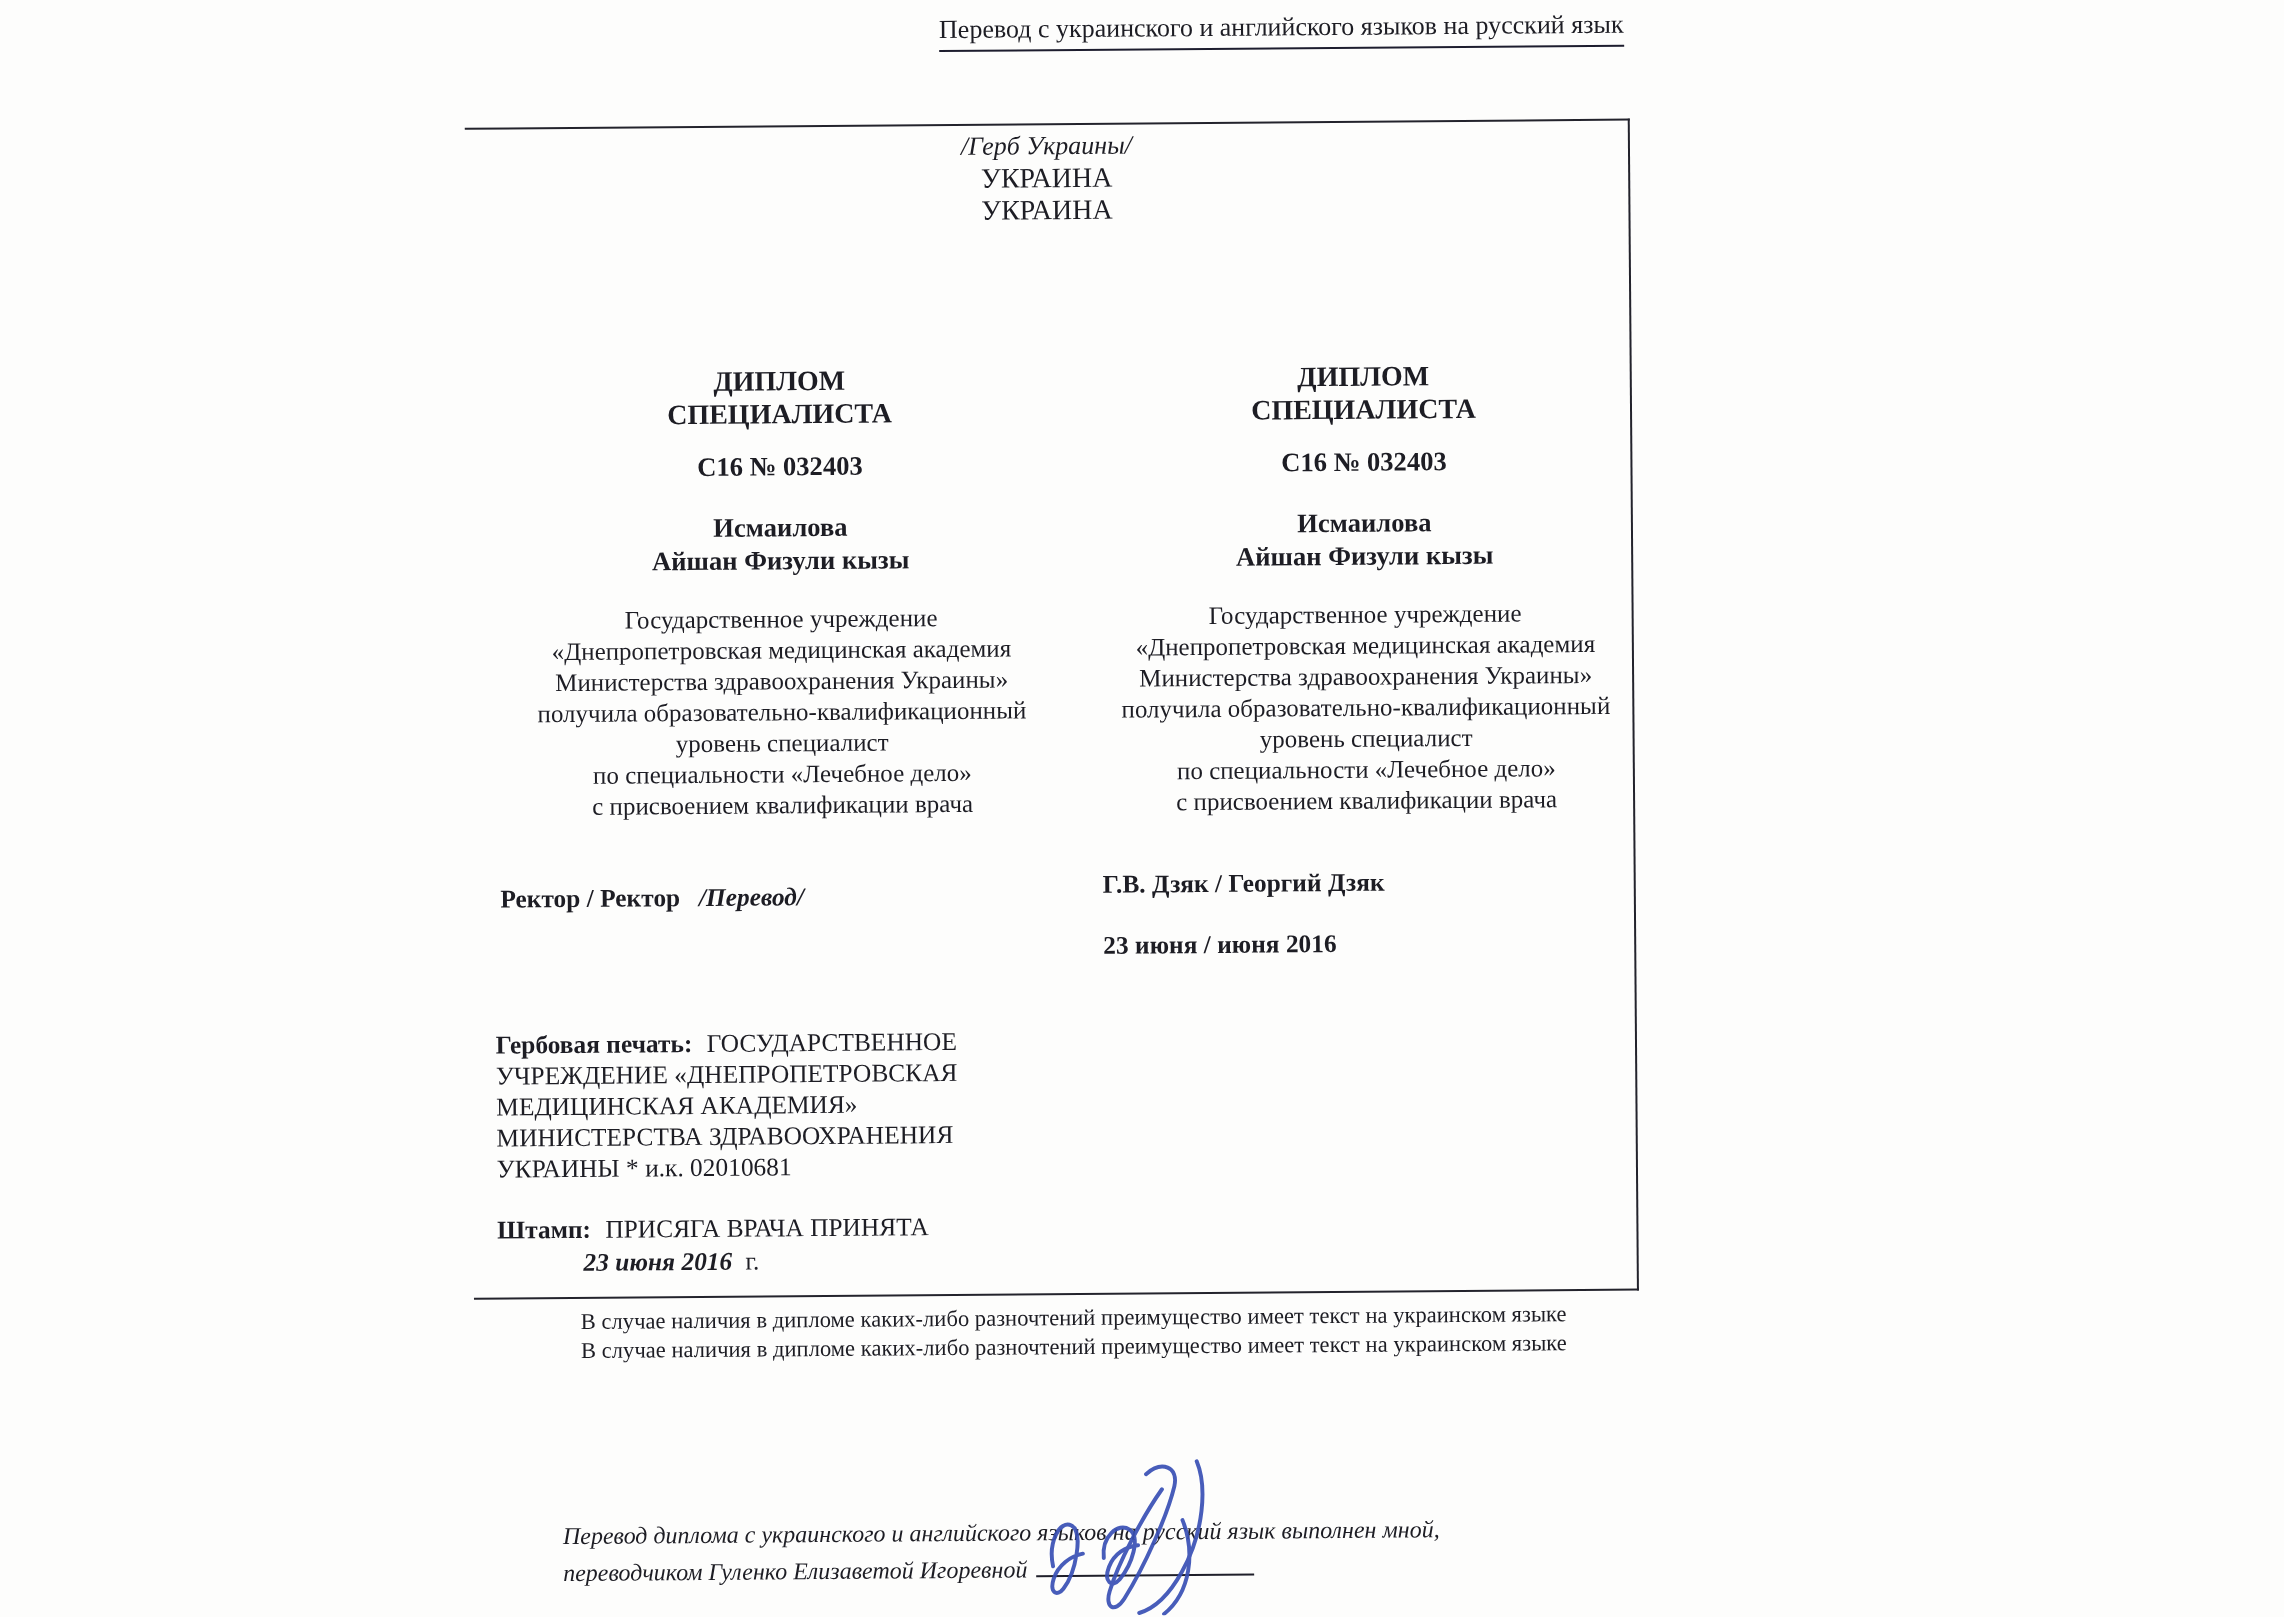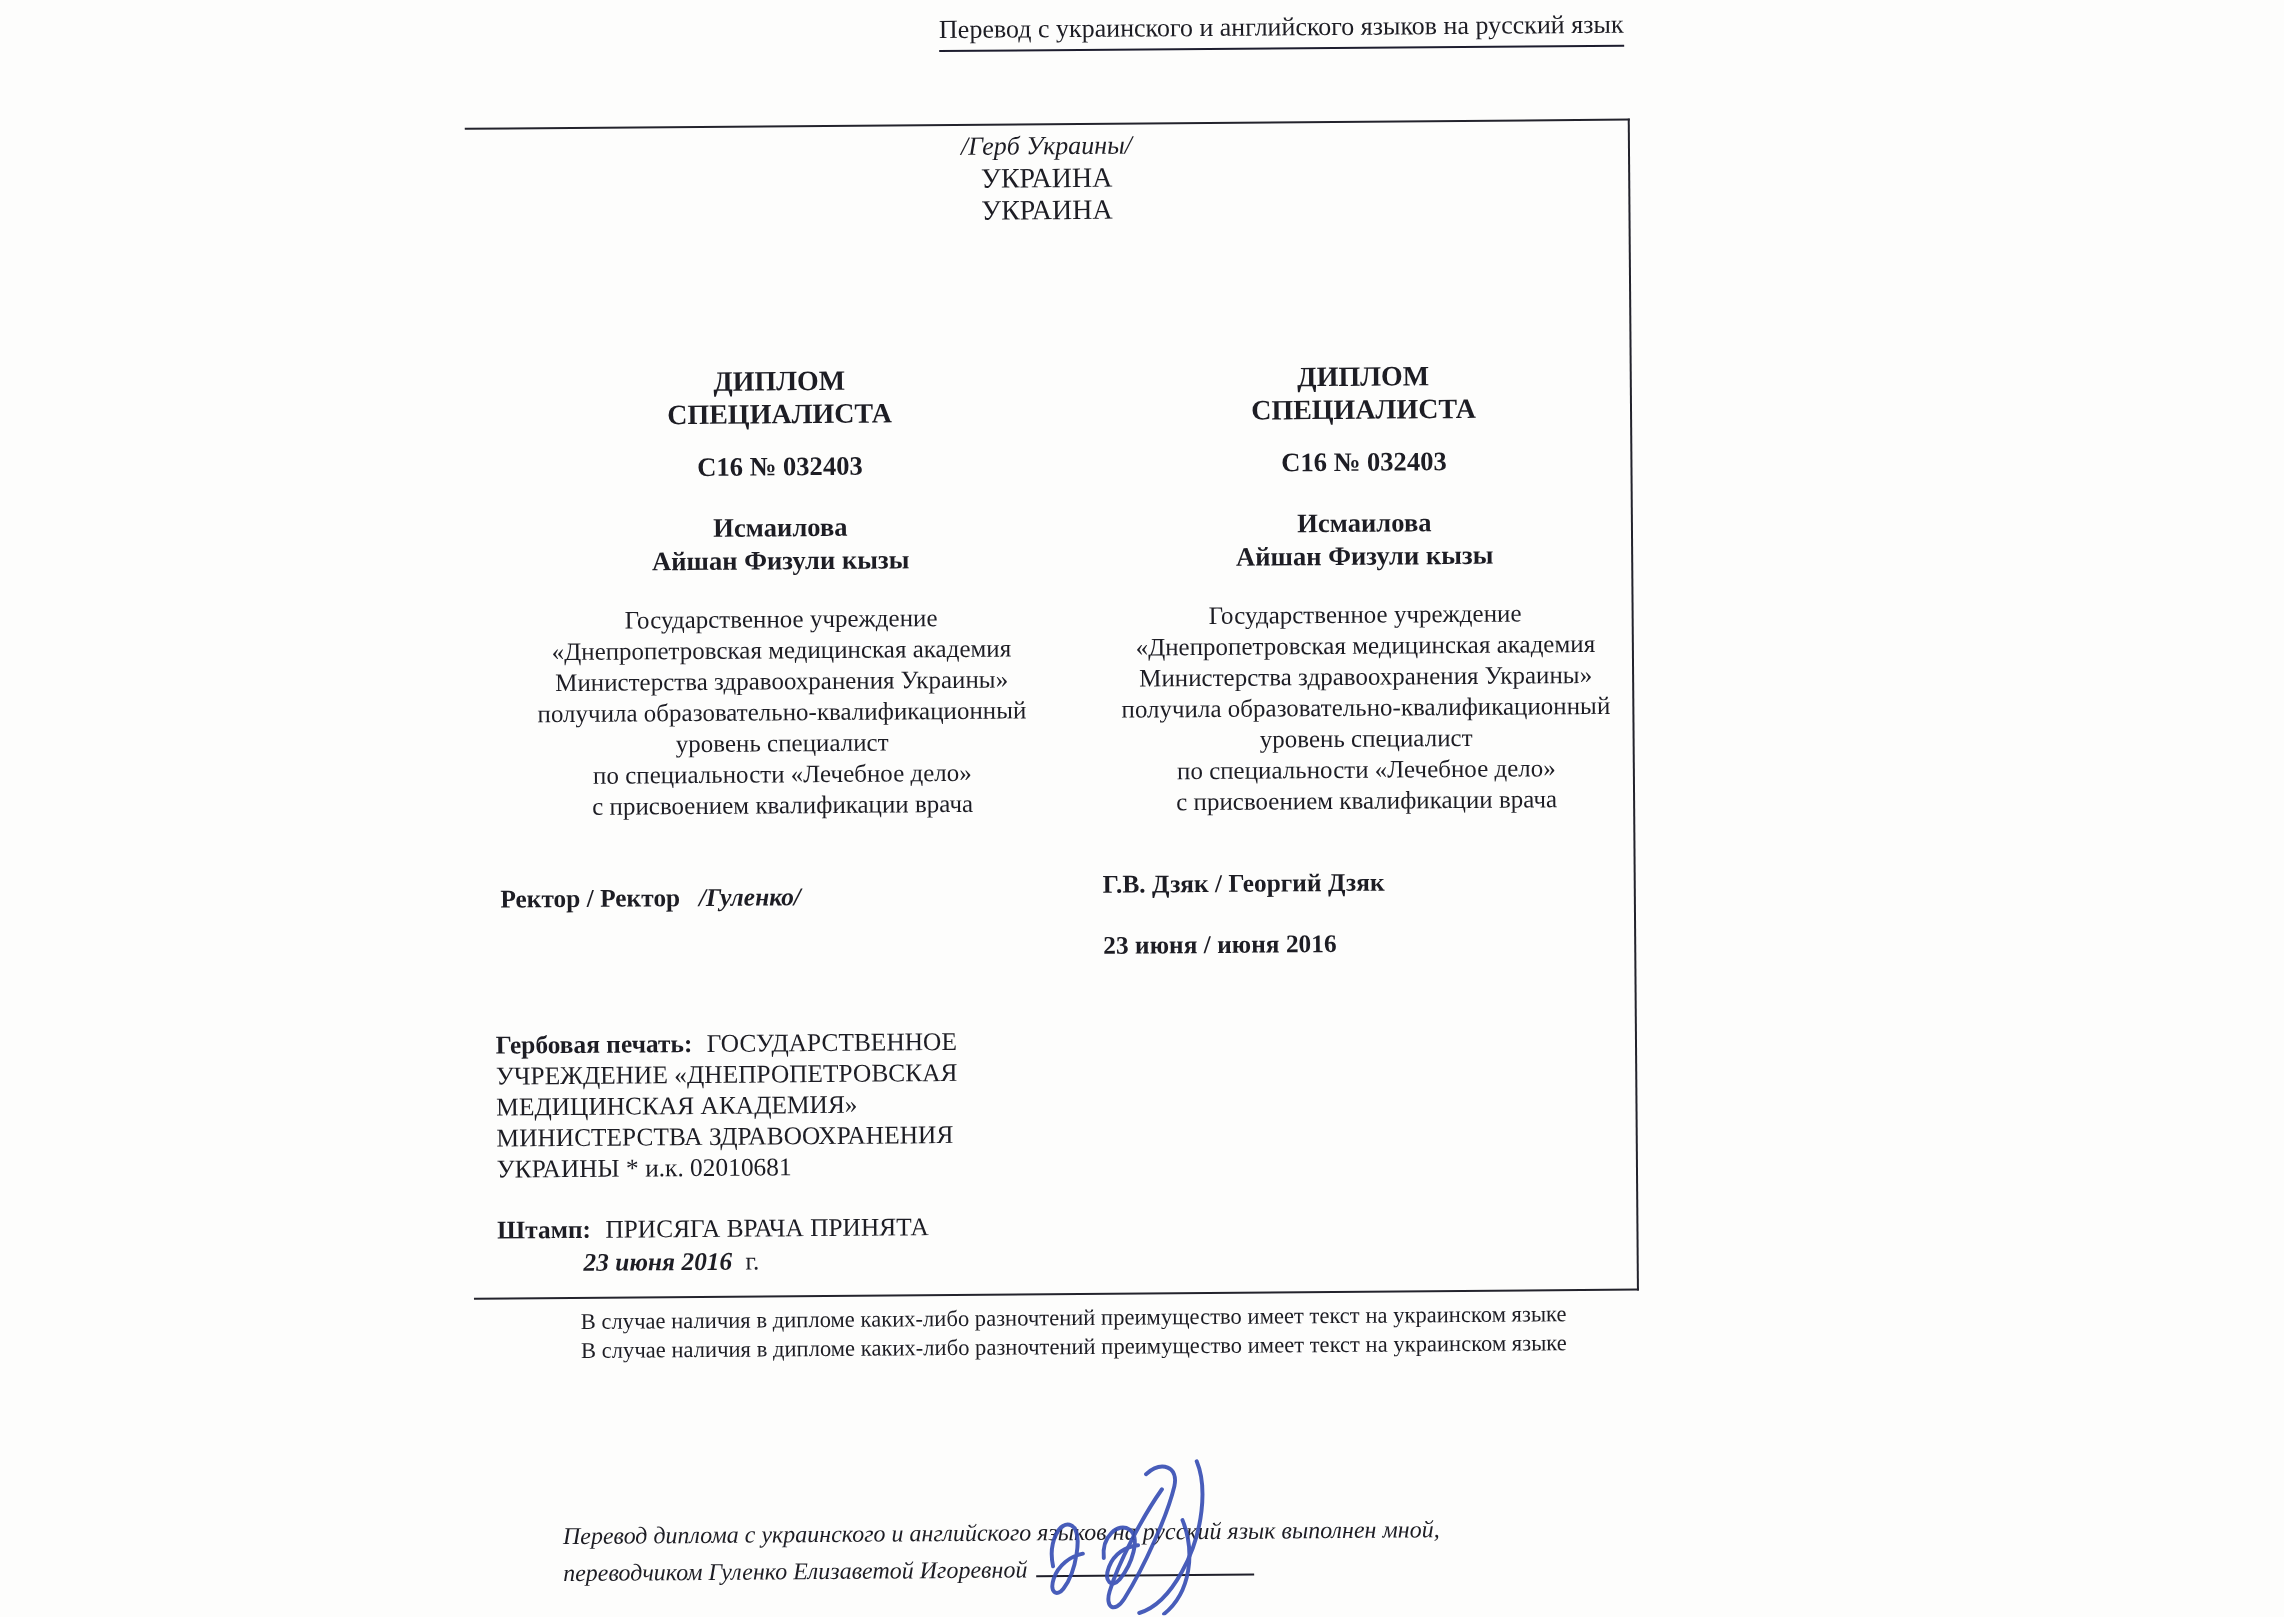--- a/index.html
+++ b/index.html
@@ -191,21 +191,21 @@
         <div>Государственное учреждение</div>
         <div>«Днепропетровская медицинская академия</div>
         <div>Министерства здравоохранения Украины»</div>
         <div>получила образовательно-квалификационный</div>
         <div>уровень специалист</div>
         <div>по специальности «Лечебное дело»</div>
         <div>с присвоением квалификации врача</div>
       </div>
       <div class="rector">
         <span class="b">Ректор / Ректор</span>
-        <span class="bi">/Гуленко/</span>
+        <span class="bi">/Перевод/</span>
       </div>
       <div class="seal">
         <div>
           <span class="b">Гербовая печать:</span>
           <span class="gap">ГОСУДАРСТВЕННОЕ</span>
         </div>
         <div>УЧРЕЖДЕНИЕ «ДНЕПРОПЕТРОВСКАЯ</div>
         <div>МЕДИЦИНСКАЯ АКАДЕМИЯ»</div>
         <div>МИНИСТЕРСТВА ЗДРАВООХРАНЕНИЯ</div>
         <div>УКРАИНЫ * и.к. 02010681</div>

